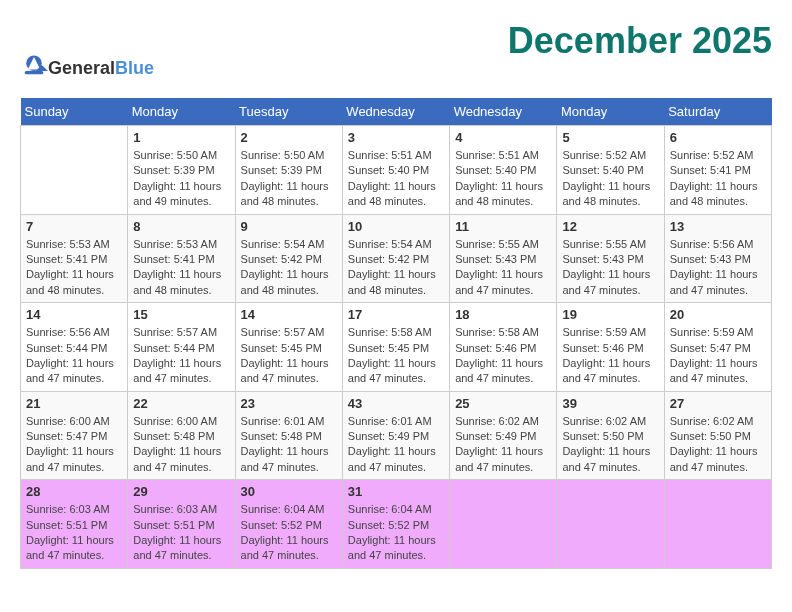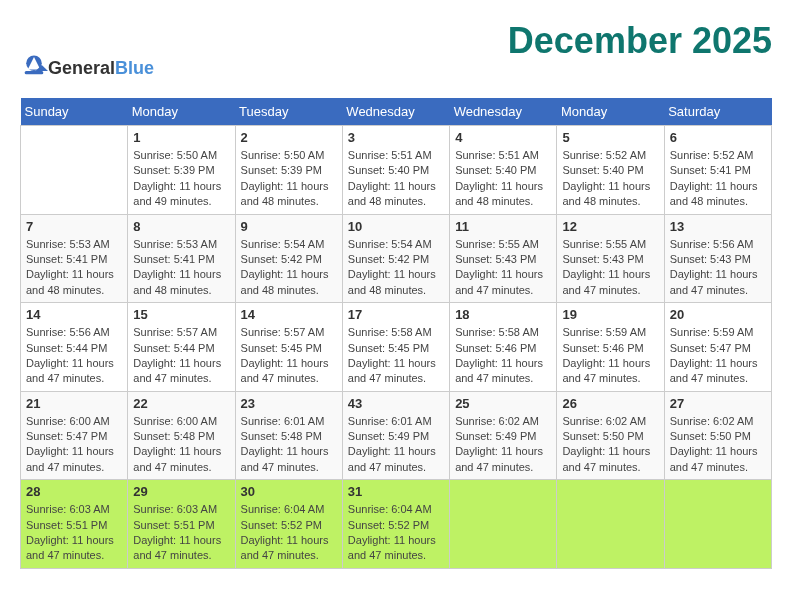--- a/index.html
+++ b/index.html
@@ -73,21 +73,21 @@
     .empty-cell {
       background: #fafafa;
     }
     tr:nth-child(even) td {
       background: #f9f9f9;
     }
     tr:nth-child(odd) td {
       background: #ffffff;
     }
     tr:last-child td {
-      background: #bef264;
+      background: #f0abfc;
     }
   </style>
 </head>
 <body>
 
 <div class="header-section">
   <div class="logo">
     <svg class="logo-icon" viewBox="0 0 36 36">
       <circle cx="18" cy="12" r="10" fill="#3a6bbf"></circle>
       <polygon points="18,4 26,20 10,20" fill="white"></polygon>
@@ -320,21 +320,21 @@
       </td>
         <td>
         <span class="day-number">25</span>
         <div class="cell-info">
           <div>Sunrise: 6:02 AM</div>
           <div>Sunset: 5:49 PM</div>
           <div>Daylight: 11 hours and 47 minutes.</div>
         </div>
       </td>
         <td>
-        <span class="day-number">26</span>
+        <span class="day-number">39</span>
         <div class="cell-info">
           <div>Sunrise: 6:02 AM</div>
           <div>Sunset: 5:50 PM</div>
           <div>Daylight: 11 hours and 47 minutes.</div>
         </div>
       </td>
         <td>
         <span class="day-number">27</span>
         <div class="cell-info">
           <div>Sunrise: 6:02 AM</div>

